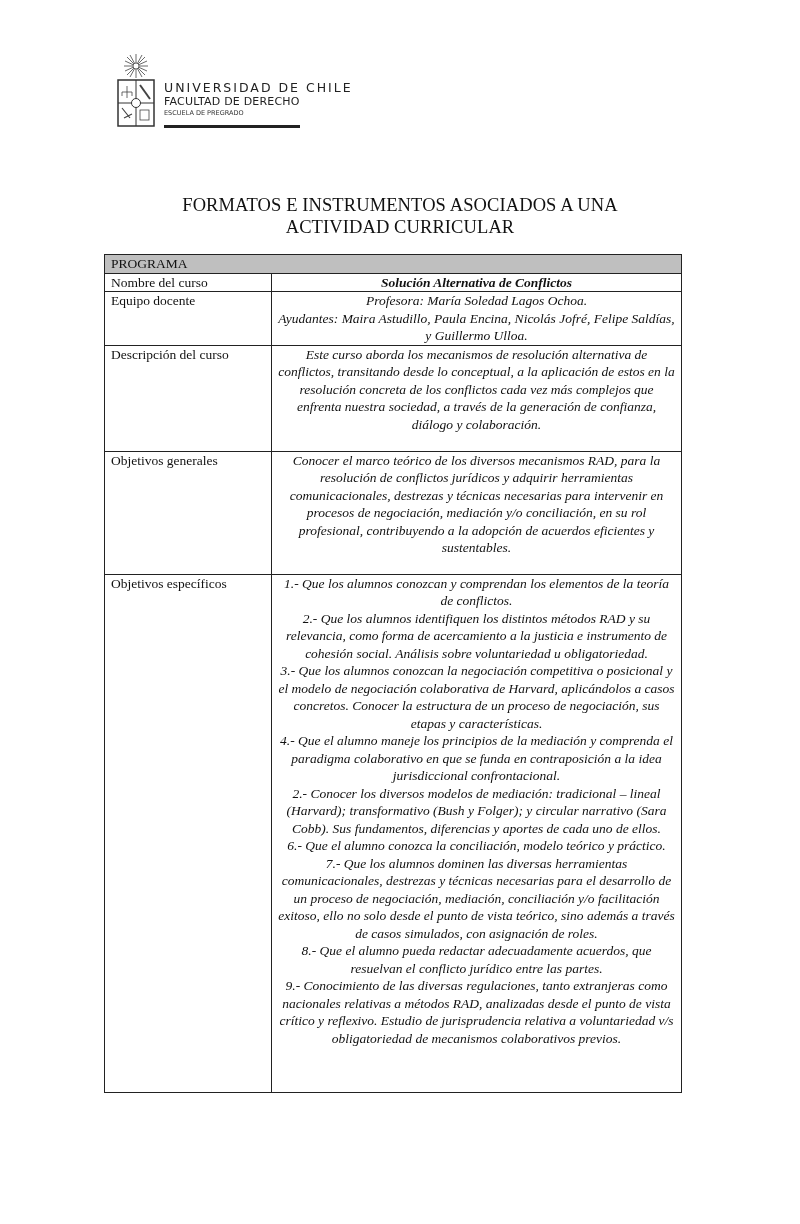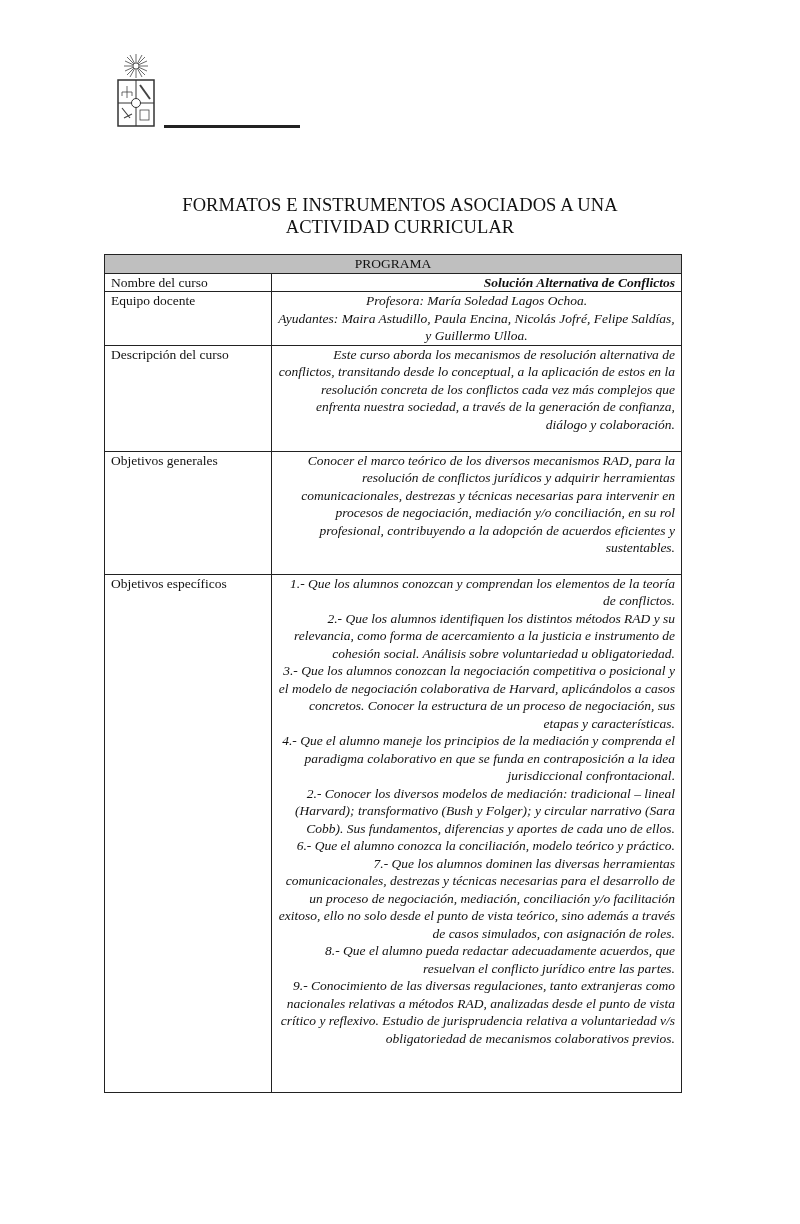--- a/index.html
+++ b/index.html
@@ -13,23 +13,23 @@
     .fac-name { font-family: "DejaVu Sans", sans-serif; font-size: 11px; color: #222; line-height: 13px; white-space: nowrap; letter-spacing: 0.2px; }
     .esc-name { font-family: "DejaVu Sans", sans-serif; font-size: 6.5px; color: #333; line-height: 10px; white-space: nowrap; }
     .header-rule { position: absolute; left: 48px; top: 73px; width: 136px; height: 3px; background: #222; }
 
     .title { position: absolute; left: 100px; top: 194px; width: 600px; text-align: center;
              font-weight: normal; font-size: 18.5px; line-height: 22px; letter-spacing: 0.1px; }
 
     table.prog { position: absolute; left: 104px; top: 254px; width: 578px;
                  border-collapse: collapse; font-size: 13.5px; }
     table.prog td, table.prog th { border: 1px solid #222; padding: 0 6px; vertical-align: top; line-height: 17.5px; }
-    table.prog th { background: #bfbfbf; font-weight: normal; text-align: center; height: 17px; }
+    table.prog th { background: #bfbfbf; font-weight: normal; text-align: left; height: 17px; }
     td.label { width: 154px; padding-left: 6px; }
-    td.value { text-align: right; font-style: italic; }
+    td.value { text-align: center; font-style: italic; }
     td.value.left { text-align: center; }
     .bold-it { font-weight: bold; font-style: italic; }
     .obj-item { display: block; }
   </style>
 </head>
 <body>
 
 <div class="header">
   <svg class="crest" viewBox="0 0 40 78">
     <g stroke="#444" stroke-width="0.8">
@@ -45,20 +45,25 @@
     <circle cx="20" cy="14" r="3" fill="#fff" stroke="#444" stroke-width="0.8"></circle>
     <rect x="2" y="28" width="36" height="46" fill="none" stroke="#333" stroke-width="1.5"></rect>
     <line x1="20" y1="28" x2="20" y2="74" stroke="#333" stroke-width="1"></line>
     <line x1="2" y1="51" x2="38" y2="51" stroke="#333" stroke-width="1"></line>
     <circle cx="20" cy="51" r="4.5" fill="#fff" stroke="#333" stroke-width="1"></circle>
     <path d="M6 40 L16 40 M11 34 L11 46 M6 40 L6 44 M16 40 L16 44" stroke="#444" stroke-width="0.8" fill="none"></path>
     <path d="M24 33 L34 47" stroke="#444" stroke-width="2"></path>
     <path d="M6 56 L14 66 M8 66 L16 62" stroke="#444" stroke-width="1.2"></path>
     <rect x="24" y="58" width="9" height="10" fill="none" stroke="#444" stroke-width="0.8"></rect>
   </svg>
+  <div class="uni-text">
+    <div class="uni-name">UNIVERSIDAD DE CHILE</div>
+    <div class="fac-name">FACULTAD DE DERECHO</div>
+    <div class="esc-name">ESCUELA DE PREGRADO</div>
+  </div>
   <div class="header-rule"></div>
 </div>
 
 <div class="title">
   <div>FORMATOS E INSTRUMENTOS ASOCIADOS A UNA</div>
   <div>ACTIVIDAD CURRICULAR</div>
 </div>
 
 <table class="prog">
   <tbody>

